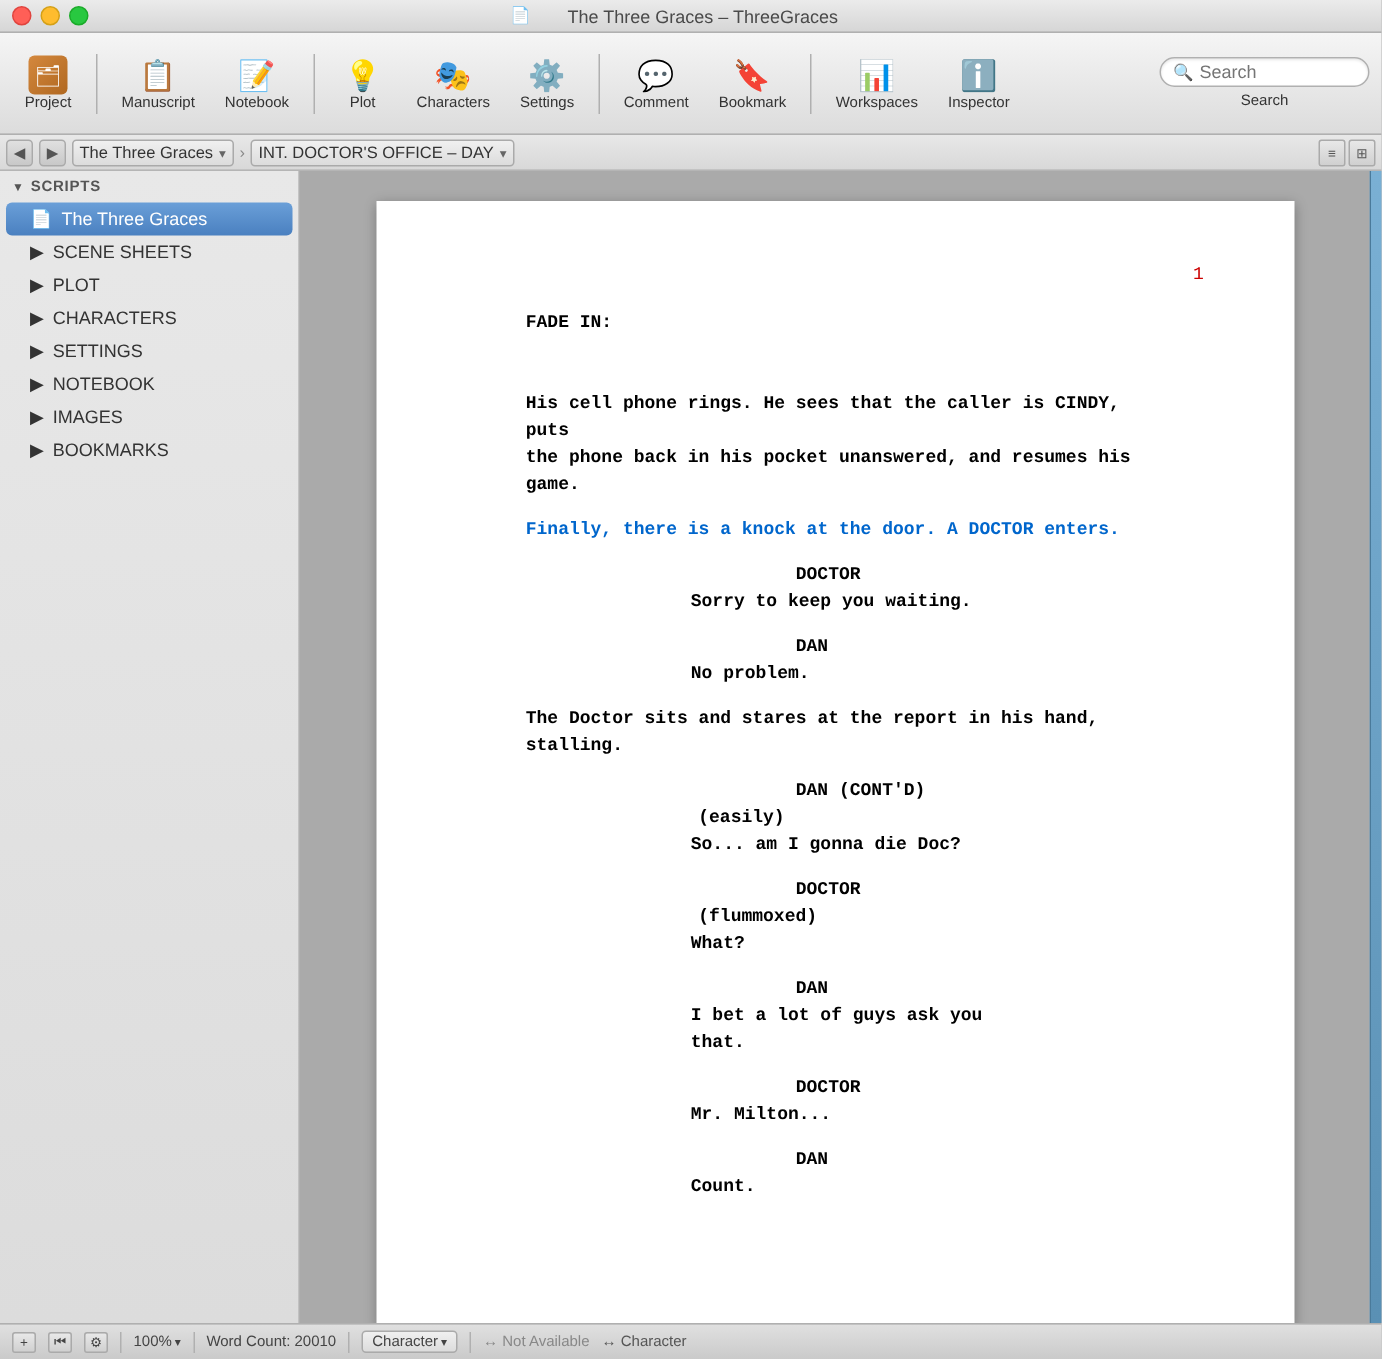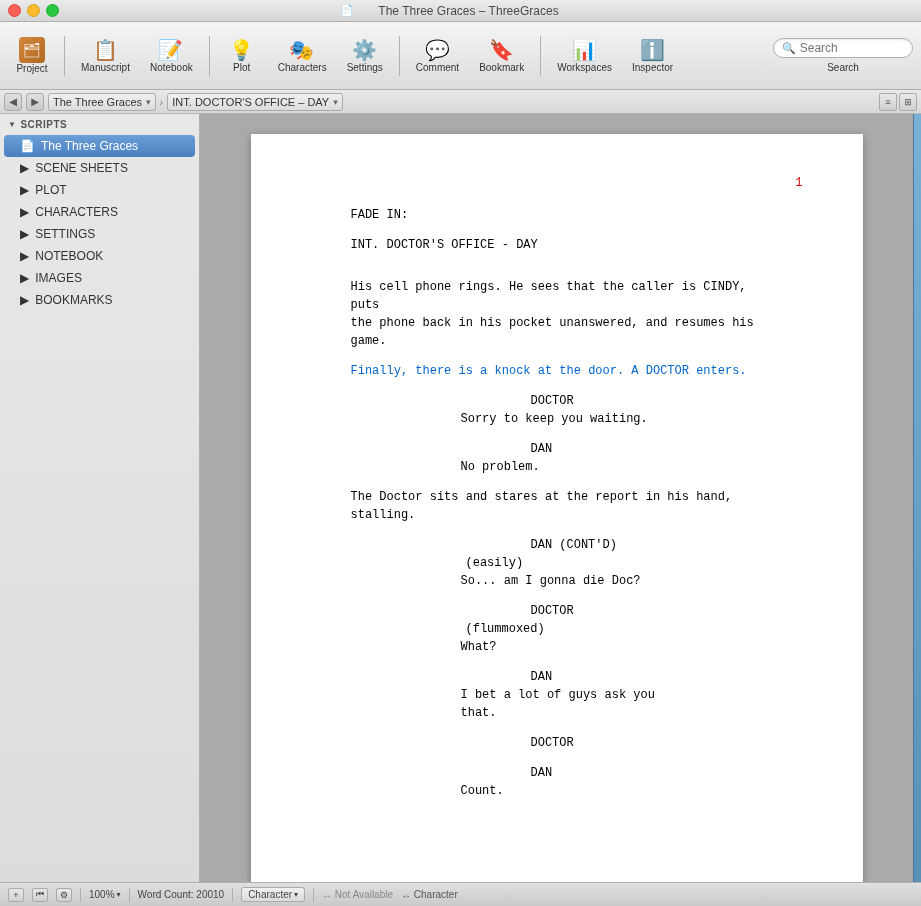--- a/index.html
+++ b/index.html
@@ -208,21 +208,21 @@
       color: #000;
     }
     .page-number {
       position: absolute;
       top: 40px;
       right: 60px;
       font-family: 'Courier New', Courier, monospace;
       font-size: 12px;
       color: #cc0000;
     }
-    .script-line { margin-bottom: 0; white-space: pre-wrap; }
+    .script-line { margin-bottom: 0; white-space: pre-wrap; font-weight: bold; }
     .scene-heading { font-weight: normal; }
     .action { }
     .character-name { margin-left: 180px; }
     .parenthetical { margin-left: 115px; }
     .dialogue { margin-left: 110px; margin-right: 80px; }
     .blank { height: 12px; }
     .action-link { color: #0066cc; cursor: pointer; }
 
     
     .right-accent {
@@ -413,21 +413,20 @@
       <span>BOOKMARKS</span>
     </div>
   </div>
 
   <div class="content-area">
     <div class="script-page">
       <div class="page-number">1</div>
       <div class="blank"></div>
       <div class="script-line action">FADE IN:</div>
       <div class="blank"></div>
-      <div class="script-line scene-heading">INT. DOCTOR'S OFFICE - DAY</div>
       <div class="blank"></div>
       <div class="blank"></div>
       <div class="script-line action">His cell phone rings. He sees that the caller is CINDY, puts<br>the phone back in his pocket unanswered, and resumes his<br>game.</div>
       <div class="blank"></div>
       <div class="script-line action-link">Finally, there is a knock at the door. A DOCTOR enters.</div>
       <div class="blank"></div>
       <div class="script-line character-name">DOCTOR</div>
       <div class="script-line dialogue">Sorry to keep you waiting.</div>
       <div class="blank"></div>
       <div class="script-line character-name">DAN</div>
@@ -440,20 +439,21 @@
       <div class="script-line dialogue">So... am I gonna die Doc?</div>
       <div class="blank"></div>
       <div class="script-line character-name">DOCTOR</div>
       <div class="script-line parenthetical">(flummoxed)</div>
       <div class="script-line dialogue">What?</div>
       <div class="blank"></div>
       <div class="script-line character-name">DAN</div>
       <div class="script-line dialogue">I bet a lot of guys ask you<br>that.</div>
       <div class="blank"></div>
       <div class="script-line character-name">DOCTOR</div>
+      <div class="script-line dialogue">Mr. Milton...</div>
       <div class="blank"></div>
       <div class="script-line character-name">DAN</div>
       <div class="script-line dialogue">Count.</div>
 
     </div>
   </div>
 
   <div class="right-accent"></div>
 
 </div>

